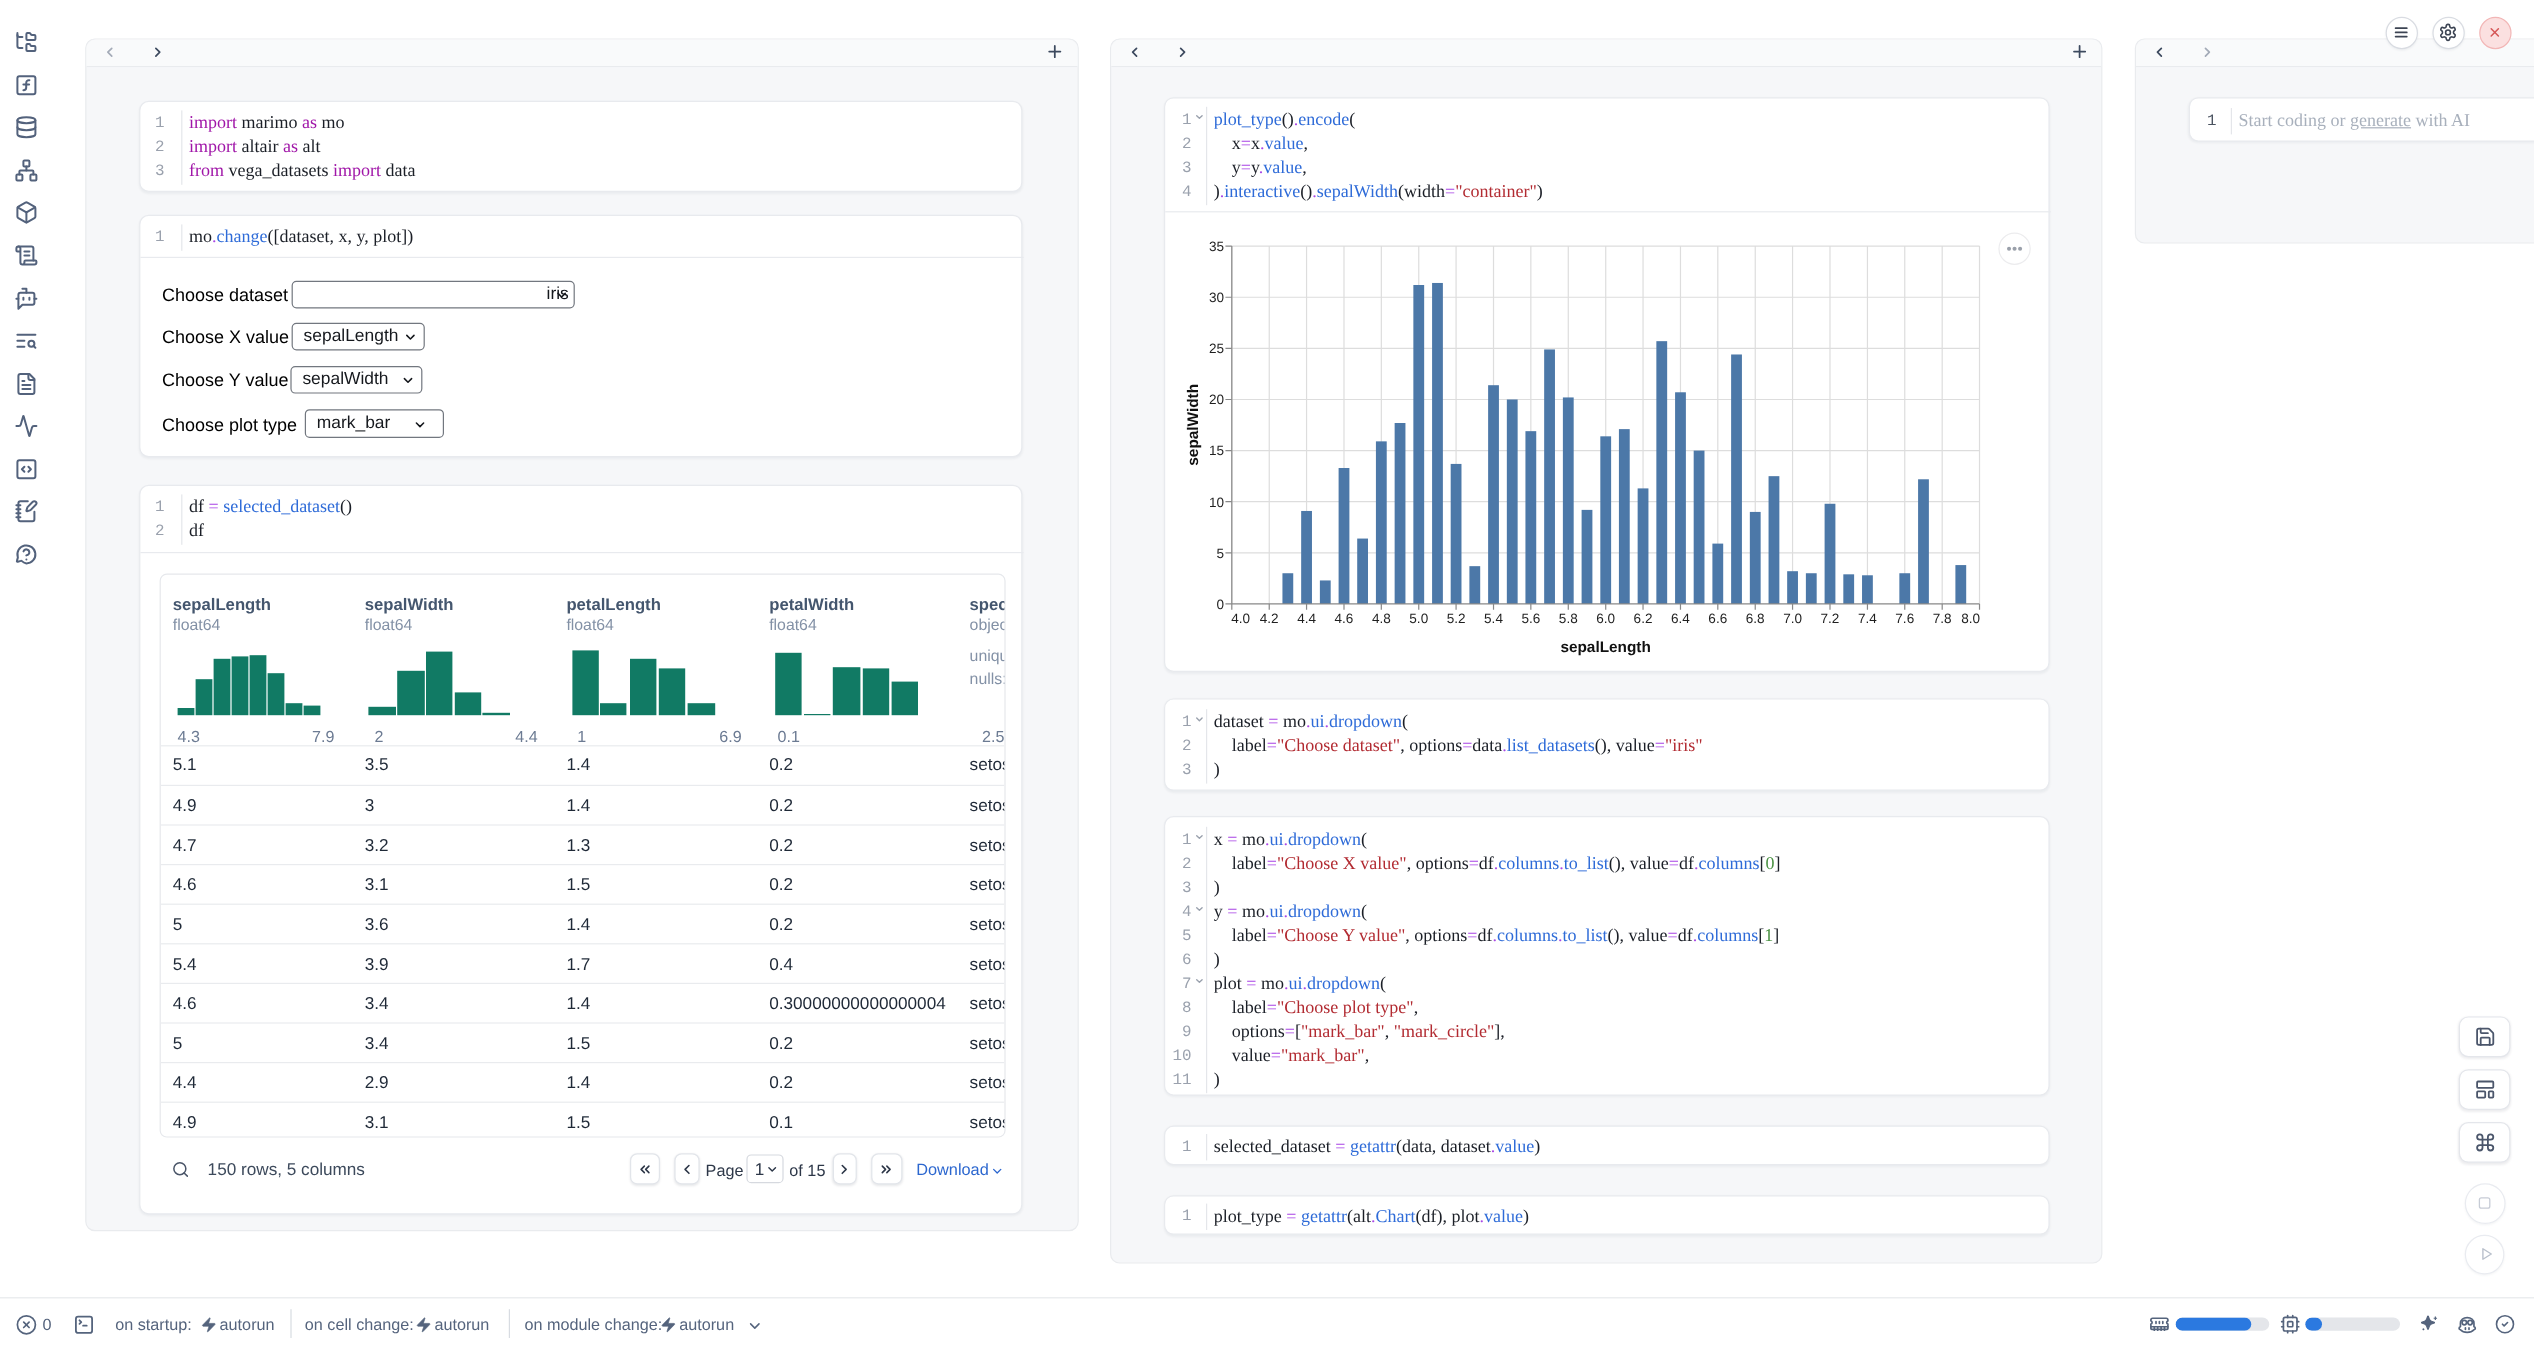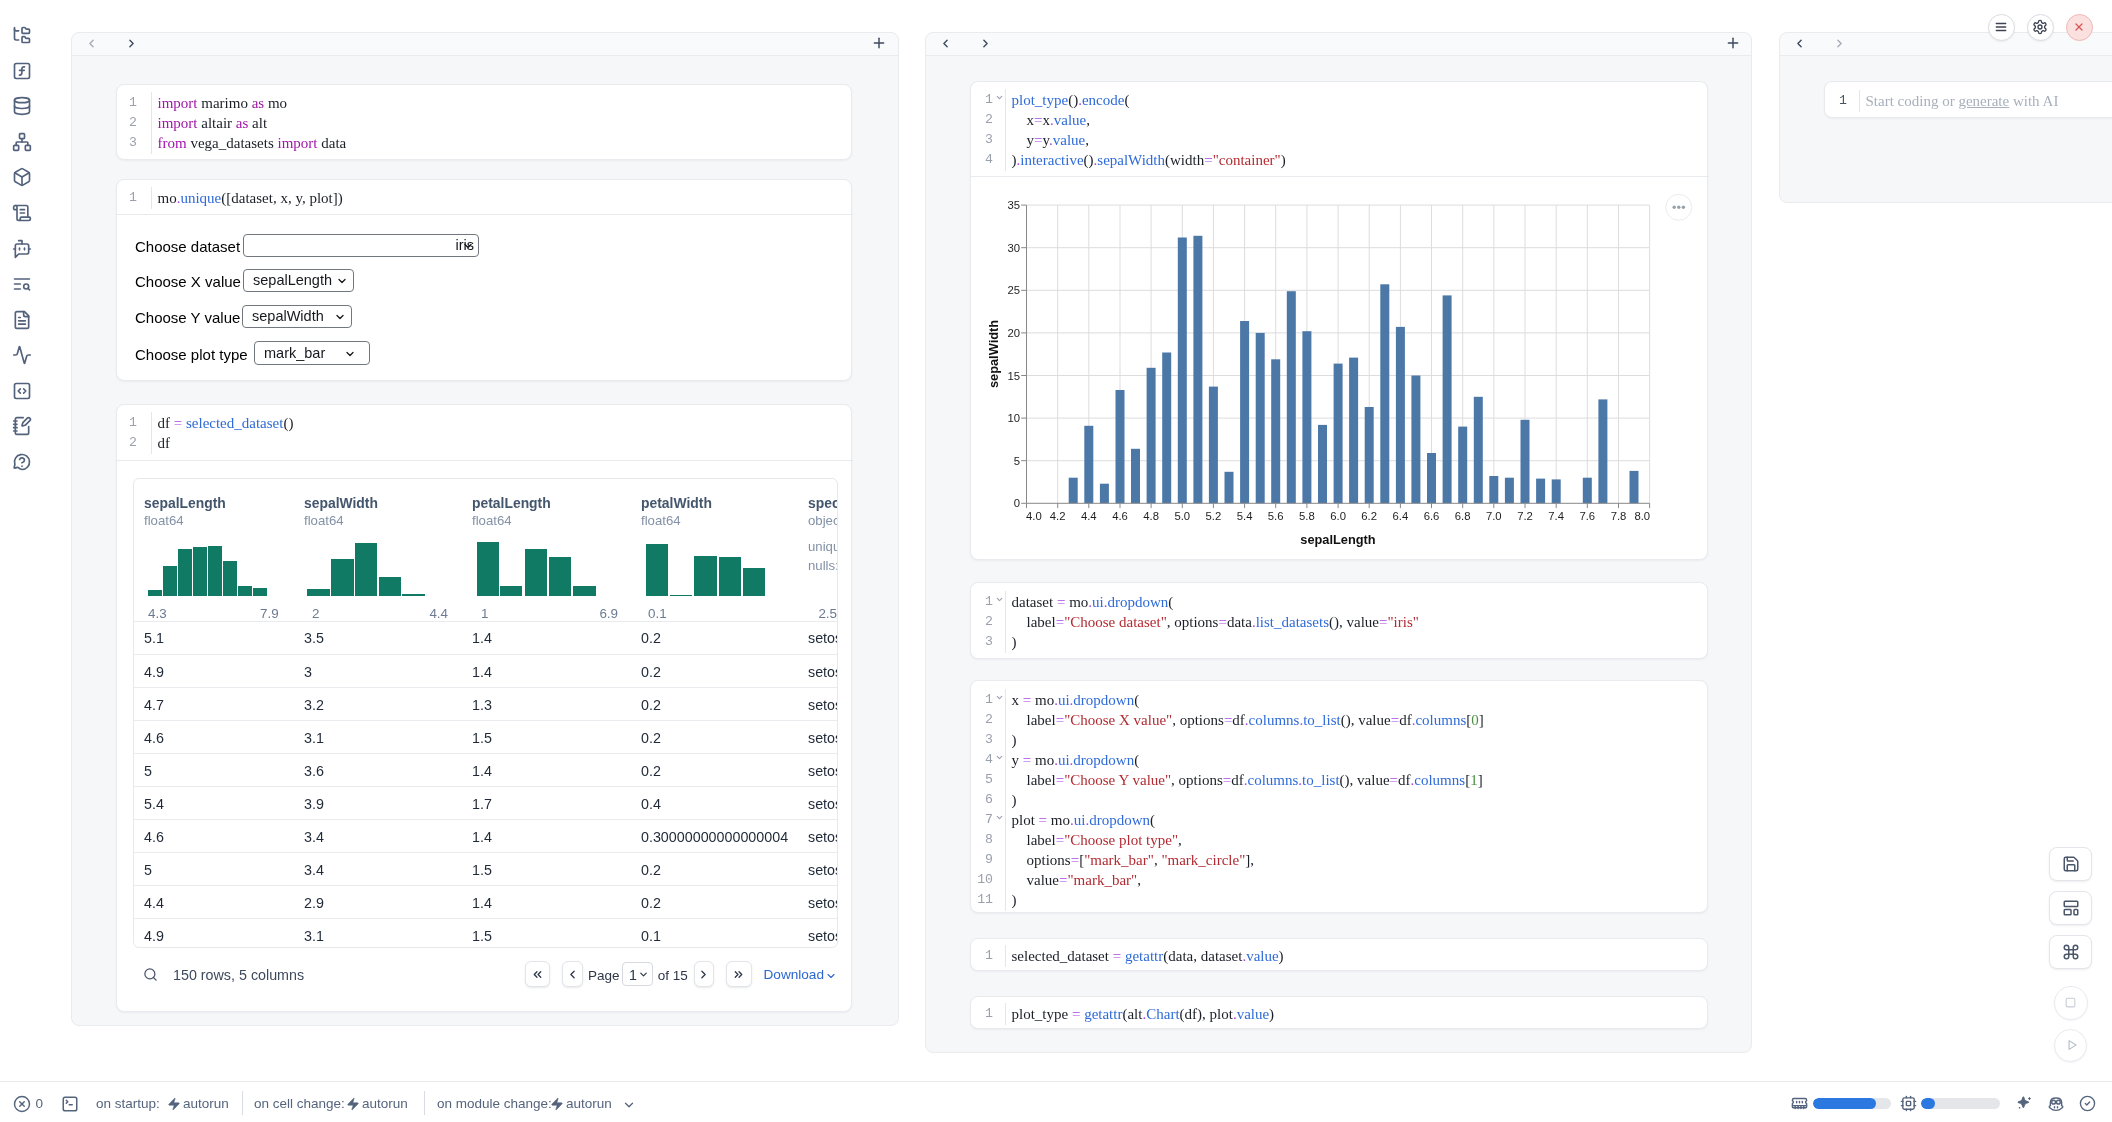--- a/index.html
+++ b/index.html
@@ -162,21 +162,21 @@
 3</div>
   <div class="gline" style="left:33.5px;top:7px;height:62px;"></div>
   <div class="code" style="left:40.5px;top:8px;"><span class="kw">import</span> marimo <span class="kw">as</span> mo
 <span class="kw">import</span> altair <span class="kw">as</span> alt
 <span class="kw">from</span> vega_datasets <span class="kw">import</span> data</div>
 </div>
 
 <div class="cell" style="left:116px;top:179px;width:736px;height:202px;">
   <div class="gut" style="left:0;top:8px;width:20px;">1</div>
   <div class="gline" style="left:33.5px;top:7px;height:22px;"></div>
-  <div class="code" style="left:40.5px;top:8px;">mo<span class="op">.</span><span class="fn">unique</span>([dataset, x, y, plot])</div>
+  <div class="code" style="left:40.5px;top:8px;">mo<span class="op">.</span><span class="fn">change</span>([dataset, x, y, plot])</div>
   <div class="abs" style="left:0;top:34px;width:736px;height:1px;background:#e8eaee;"></div>
   <div class="lbl" style="left:18px;top:58px;">Choose dataset</div>
   <select class="ms" style="left:126px;top:53.5px;width:236px;height:23.5px;text-align:right;"><option>iris</option></select>
   <svg class="chev" style="left:345px;top:59.5px" width="12" height="12" viewBox="0 0 24 24" fill="none" stroke="#15181d" stroke-width="2.6" stroke-linecap="round" stroke-linejoin="round">
         <path d="m6 9 6 6 6-6"></path>
       </svg>
   <div class="lbl" style="left:18px;top:92.5px;">Choose X value</div>
   <select class="ms" style="left:126px;top:88.5px;width:111px;height:23.5px;"><option>sepalLength</option></select>
   <svg class="chev" style="left:219px;top:94.5px" width="12" height="12" viewBox="0 0 24 24" fill="none" stroke="#15181d" stroke-width="2.6" stroke-linecap="round" stroke-linejoin="round">
         <path d="m6 9 6 6 6-6"></path>

